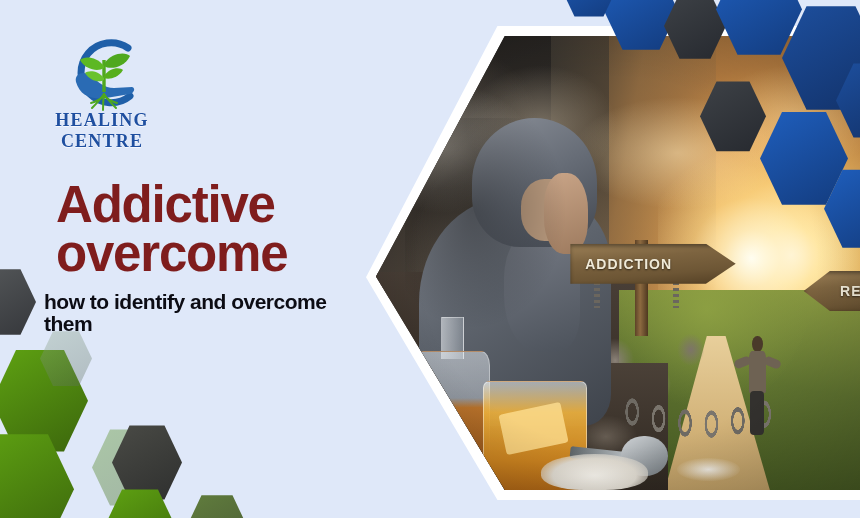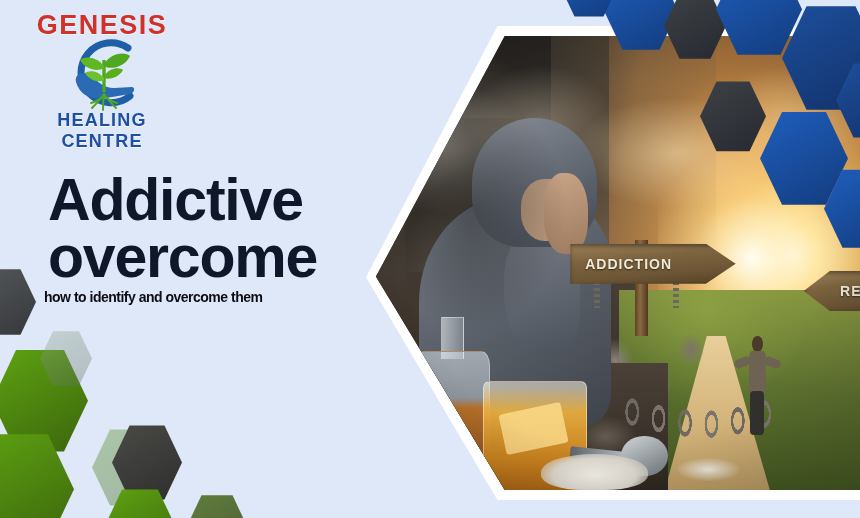--- a/index.html
+++ b/index.html
@@ -21,32 +21,33 @@
   #logo{position:absolute;left:14px;top:6px;width:176px;height:134px;}
   #logo .wordmark{
     position:absolute;left:0;top:4px;width:176px;text-align:center;
     font-weight:700;font-size:27px;letter-spacing:1.5px;color:#d0322a;
     text-shadow:0 1px 0 rgba(255,255,255,.7);
   }
   #logo .sub{
     position:absolute;left:0;top:104px;width:176px;text-align:center;
     font-weight:700;font-size:18px;letter-spacing:1.2px;color:#1f4fa0;
     text-shadow:0 1px 0 rgba(255,255,255,.7);
+    font-family:Liberation Serif, serif;
   }
   #logo .mark{position:absolute;left:44px;top:32px;width:92px;height:74px;}
 
   
   #headline{position:absolute;left:44px;top:168px;width:330px;}
   #headline .h1{
-    font-size:59px;line-height:.97;font-weight:700;color:#0f172a;
-    letter-spacing:-1.2px;margin:4px;
+    font-size:51px;line-height:.97;font-weight:700;color:#7f1d1d;
+    letter-spacing:-1.2px;margin:12px;
   }
   #headline .h1 .l2{display:block;}
   #headline .h2{
-    margin:3px 0 0 0;font-size:14px;line-height:1.07;font-weight:700;
+    margin:3px 0 0 0;font-size:21px;line-height:1.07;font-weight:700;
     color:#0c0c14;letter-spacing:-.5px;
   }
 
   
   #photo-wrap{
     position:absolute;left:366px;top:26px;width:496px;height:474px;
     clip-path:polygon(26.5% 0%,100% 0%,100% 100%,26.5% 100%,0% 53%);
     background:#ffffff;
   }
   #photo{
@@ -272,21 +273,20 @@
       <div class="hex" style="left: 716px; top: -38px; width: 86px; height: 94.6px; opacity: 1; background: linear-gradient(150deg, rgb(31, 95, 190) 0%, rgb(19, 59, 125) 100%);"></div>
       <div class="hex" style="left: 782px; top: 4px; width: 98px; height: 107.8px; opacity: 1; background: linear-gradient(150deg, rgb(29, 79, 158) 0%, rgb(18, 49, 104) 100%);"></div>
       <div class="hex" style="left: 700px; top: 80px; width: 66px; height: 72.6px; opacity: 1; background: linear-gradient(150deg, rgb(62, 66, 71) 0%, rgb(38, 41, 47) 100%);"></div>
       <div class="hex" style="left: 760px; top: 110px; width: 88px; height: 96.8px; opacity: 1; background: linear-gradient(150deg, rgb(31, 95, 190) 0%, rgb(19, 59, 125) 100%);"></div>
       <div class="hex" style="left: 836px; top: 62px; width: 70px; height: 77px; opacity: 1; background: linear-gradient(150deg, rgb(29, 79, 158) 0%, rgb(18, 49, 104) 100%);"></div>
       <div class="hex" style="left: 824px; top: 168px; width: 74px; height: 81.4px; opacity: 1; background: linear-gradient(150deg, rgb(31, 95, 190) 0%, rgb(19, 59, 125) 100%);"></div>
       <div class="hex" style="left: 560px; top: -46px; width: 58px; height: 63.8px; opacity: 1; background: linear-gradient(150deg, rgb(31, 95, 190) 0%, rgb(19, 59, 125) 100%);"></div>
     </div>
 
   <div id="logo">
-    <div class="wordmark">GENESIS</div>
     <div class="mark">
       <svg viewBox="0 0 92 74" width="92" height="74">
         <path d="M70 10 A30 30 0 1 0 72 58" fill="none" stroke="#1f5fa8" stroke-width="7" stroke-linecap="round"></path>
         <path d="M18 44 C22 58 34 62 48 60 L72 56 C76 55 78 50 74 49 L56 50 C46 50 40 44 34 38 C28 33 16 34 18 44 Z" fill="#2a6bb4"></path>
         <path d="M46 22 C46 34 46 44 46 54" stroke="#4fa81f" stroke-width="3.4" fill="none"></path>
         <path d="M46 28 C38 18 26 18 22 22 C28 32 40 34 46 30 Z" fill="#5db824"></path>
         <path d="M46 26 C54 14 68 14 72 18 C66 30 52 32 46 28 Z" fill="#4fa81f"></path>
         <path d="M46 40 C40 32 30 32 27 35 C32 43 41 45 46 42 Z" fill="#69c22e"></path>
         <path d="M46 38 C52 29 62 29 65 32 C60 40 51 42 46 40 Z" fill="#57af1c"></path>
         <g stroke="#4fa81f" stroke-width="2" fill="none" stroke-linecap="round">

